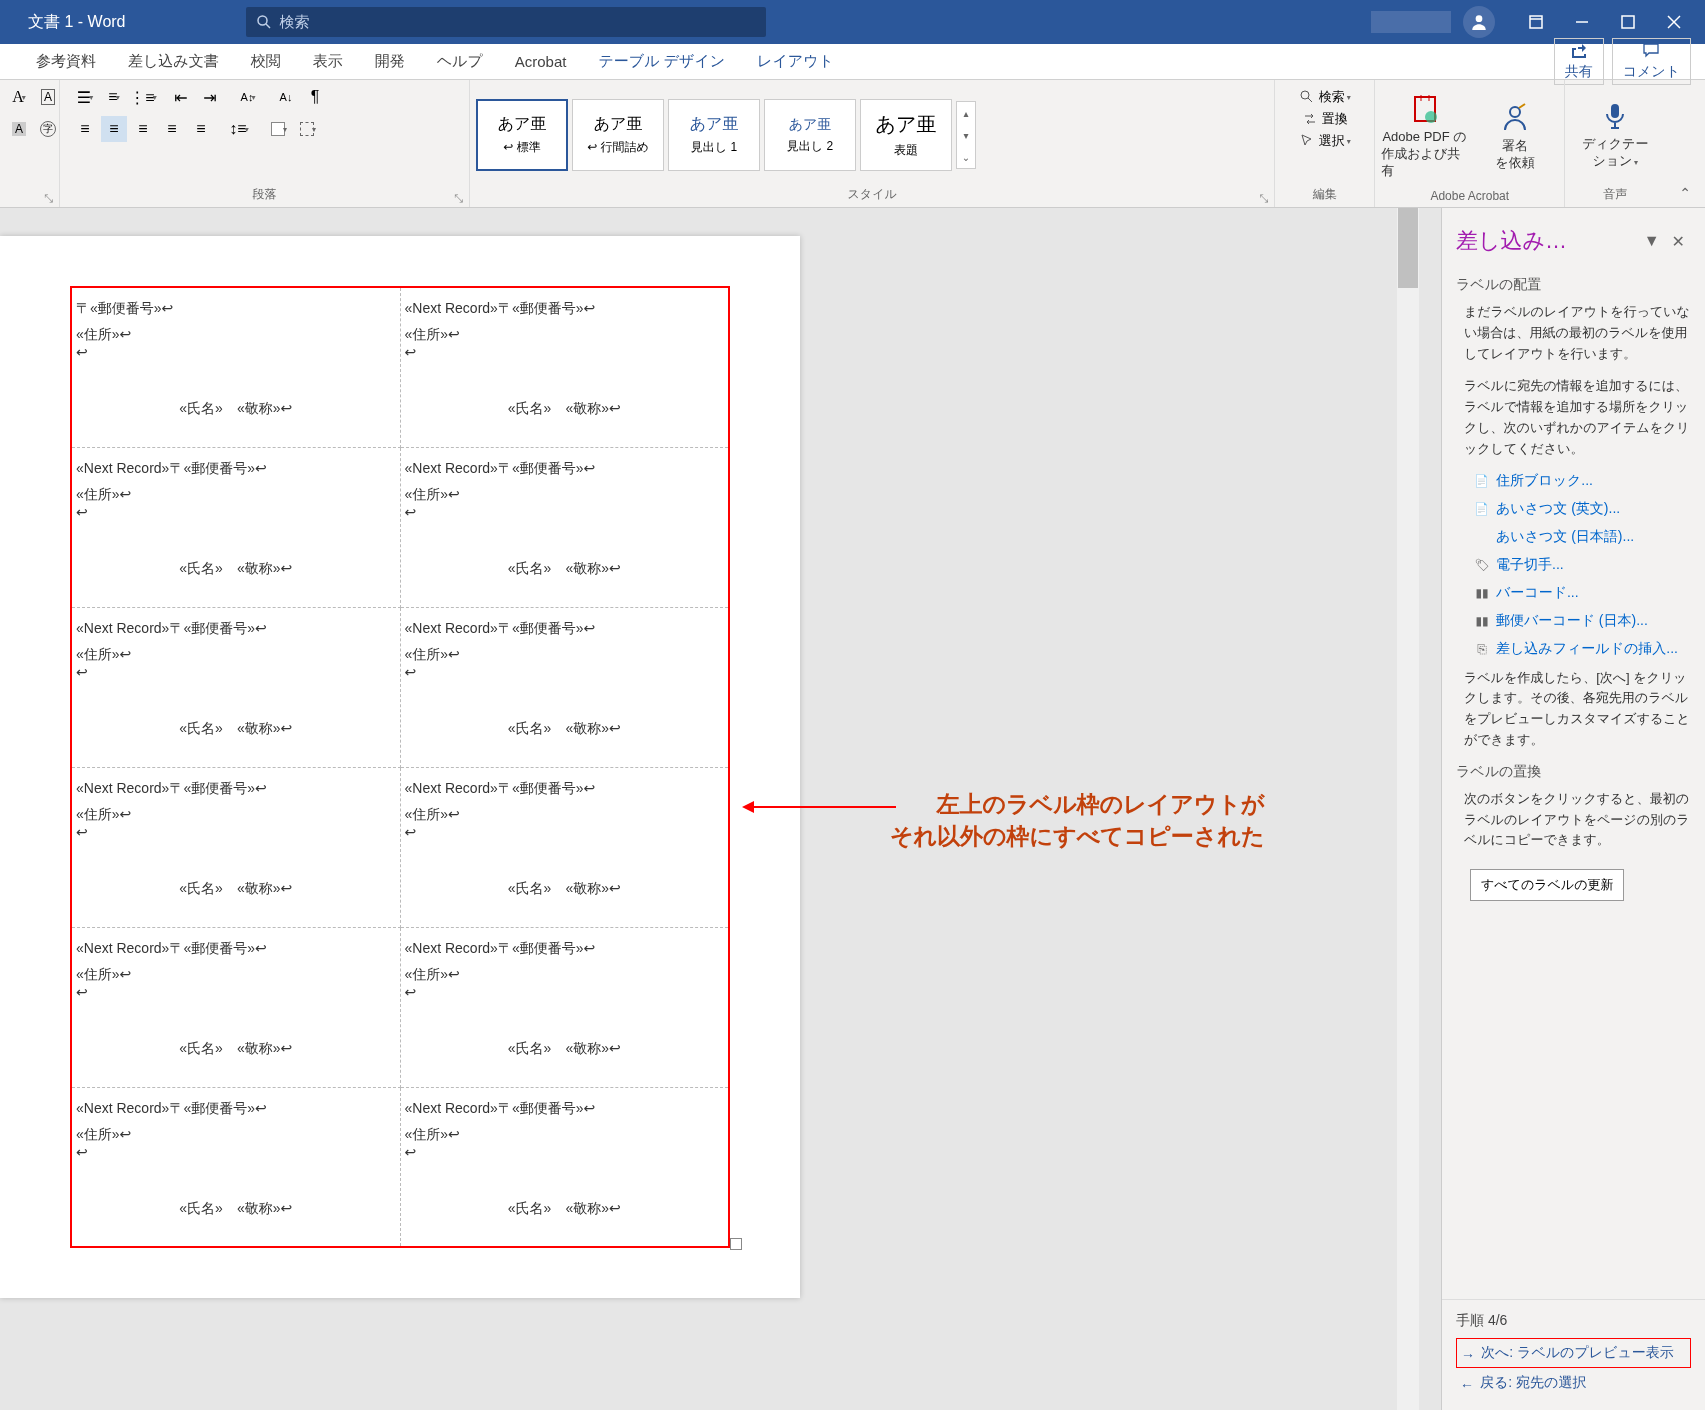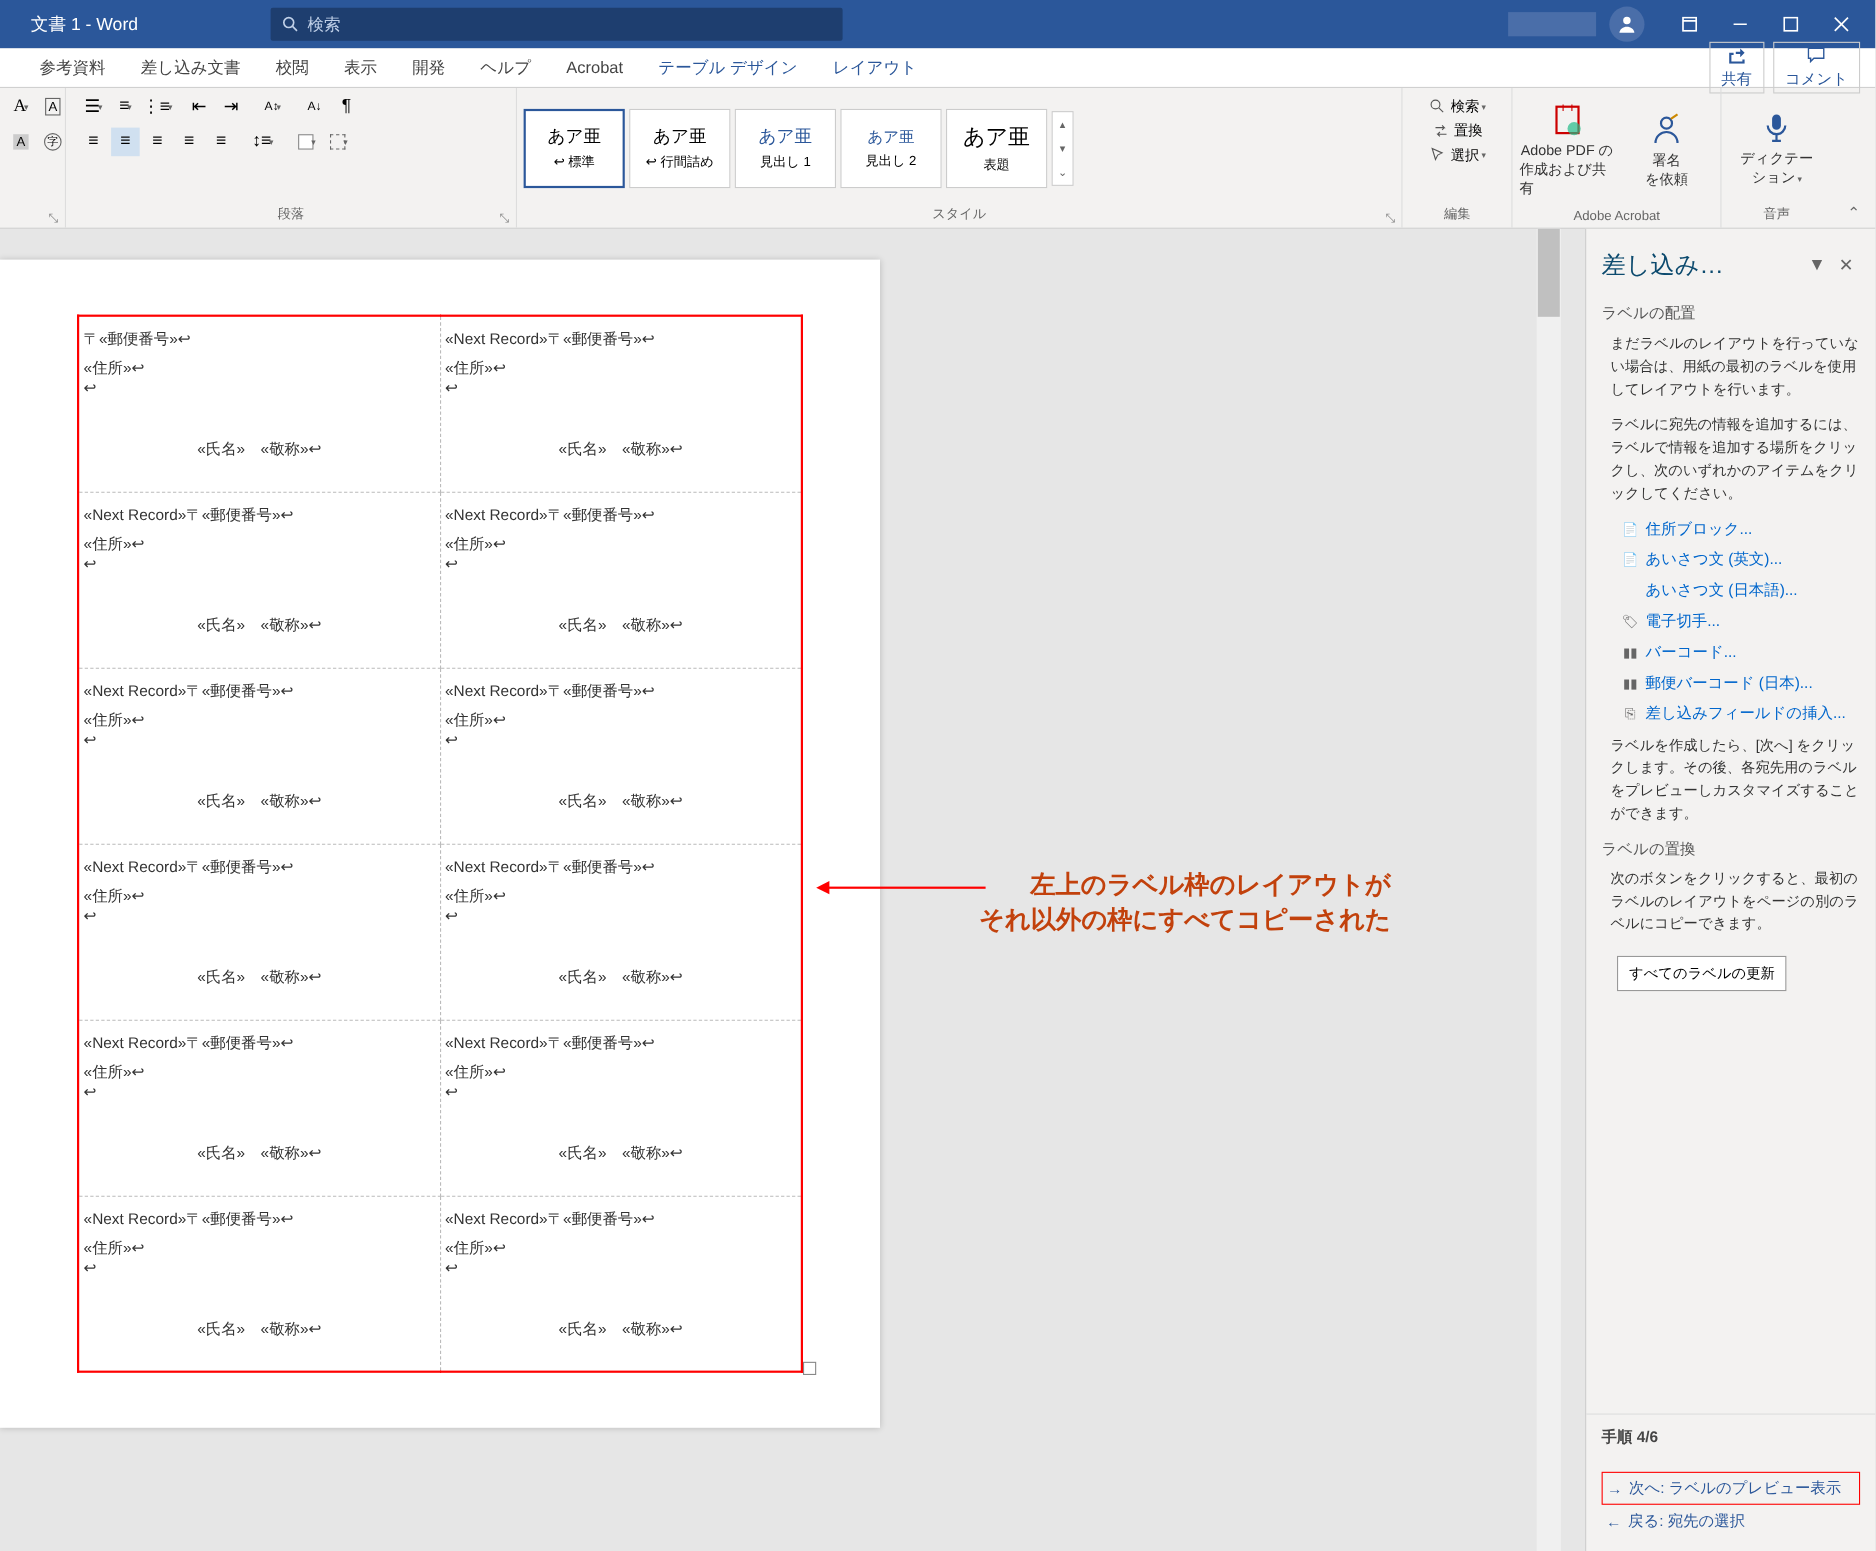--- a/index.html
+++ b/index.html
@@ -62,31 +62,31 @@
 .labels-table td .line3 { margin-top: 40px; text-align: center; }
 .table-handle { position: absolute; width: 12px; height: 12px; border: 1px solid #888; background: #fff; }
 
 .annotation { position: absolute; top: 580px; left: 890px; color: #c2410c; font-size: 23px; font-weight: bold; line-height: 1.4; text-align: right; }
 .arrow-line { position: absolute; top: 598px; left: 746px; width: 150px; height: 2px; background: #ff0000; }
 .arrow-line::before { content:''; position:absolute; left:-10px; top:-5px; border: 6px solid transparent; border-right: 12px solid #ff0000; }
 
 
 .task-pane { position: absolute; top: 208px; right: 0; bottom: 0; width: 264px; background: #f3f2f1; border-left: 1px solid #ccc; display: flex; flex-direction: column; font-size: 14px; }
 .task-pane .tp-header { display: flex; align-items: center; padding: 18px 14px 10px; }
-.task-pane .tp-title { font-size: 22px; color: #0c4a6e; flex: 1; }
+.task-pane .tp-title { font-size: 22px; color: #a21caf; flex: 1; }
 .task-pane .tp-ctrl { color: #666; font-size: 16px; padding: 0 6px; cursor: pointer; }
 .task-pane .tp-body { flex: 1; padding: 0 14px 14px; overflow-y: auto; }
 .task-pane .section-h { font-size: 14px; color: #555; margin: 10px 0 8px; }
 .task-pane .help-text { font-size: 13px; color: #333; line-height: 1.6; margin-bottom: 12px; padding-left: 8px; }
 .task-pane .link-list { padding-left: 18px; }
 .task-pane .link-list div { display: flex; align-items: center; gap: 6px; color: #0066cc; font-size: 14px; margin-bottom: 10px; cursor: pointer; }
 .task-pane .link-list .lico { width: 16px; height: 16px; display: flex; align-items: center; justify-content: center; font-size: 12px; color: #666; }
 .task-pane .update-btn { border: 1px solid #999; background: #fff; padding: 6px 10px; font-size: 13px; margin-left: 14px; margin-top: 6px; cursor: pointer; display: inline-block; }
 .task-pane .tp-footer { padding: 12px 14px; border-top: 1px solid #ddd; font-size: 14px; }
-.task-pane .step-ind { color: #444; margin-bottom: 22px; font-weight: bold; }
+.task-pane .step-ind { color: #444; margin-bottom: 8px; }
 .task-pane .nav-link { display: flex; align-items: center; gap: 6px; color: #2b579a; font-size: 14px; padding: 6px 4px; cursor: pointer; }
 .task-pane .nav-link.hl { border: 1px solid #ff0000; padding: 5px 4px; }
 
 svg.ico { width: 16px; height: 16px; }
 </style>
 </head>
 <body>
 
 <div class="titlebar">
   <span class="doc-title">文書 1  -  Word</span>

